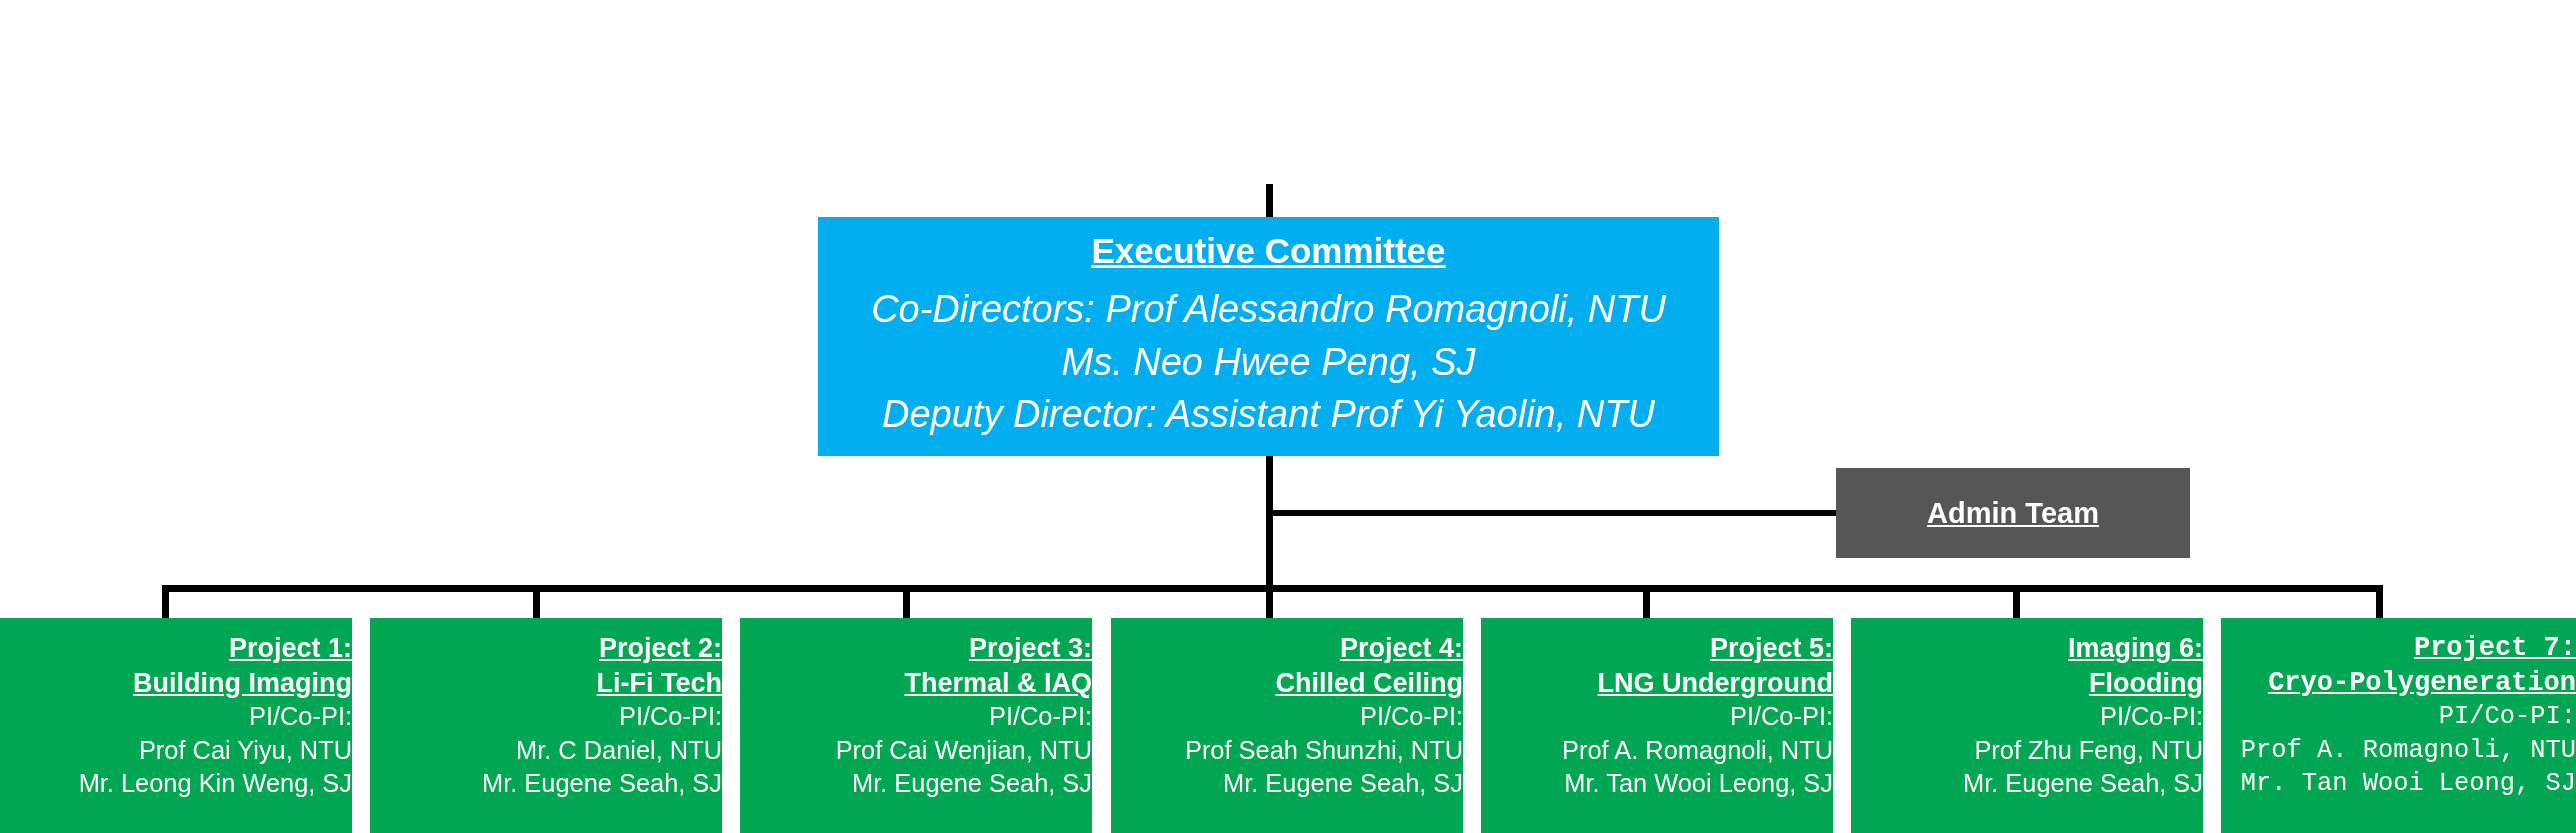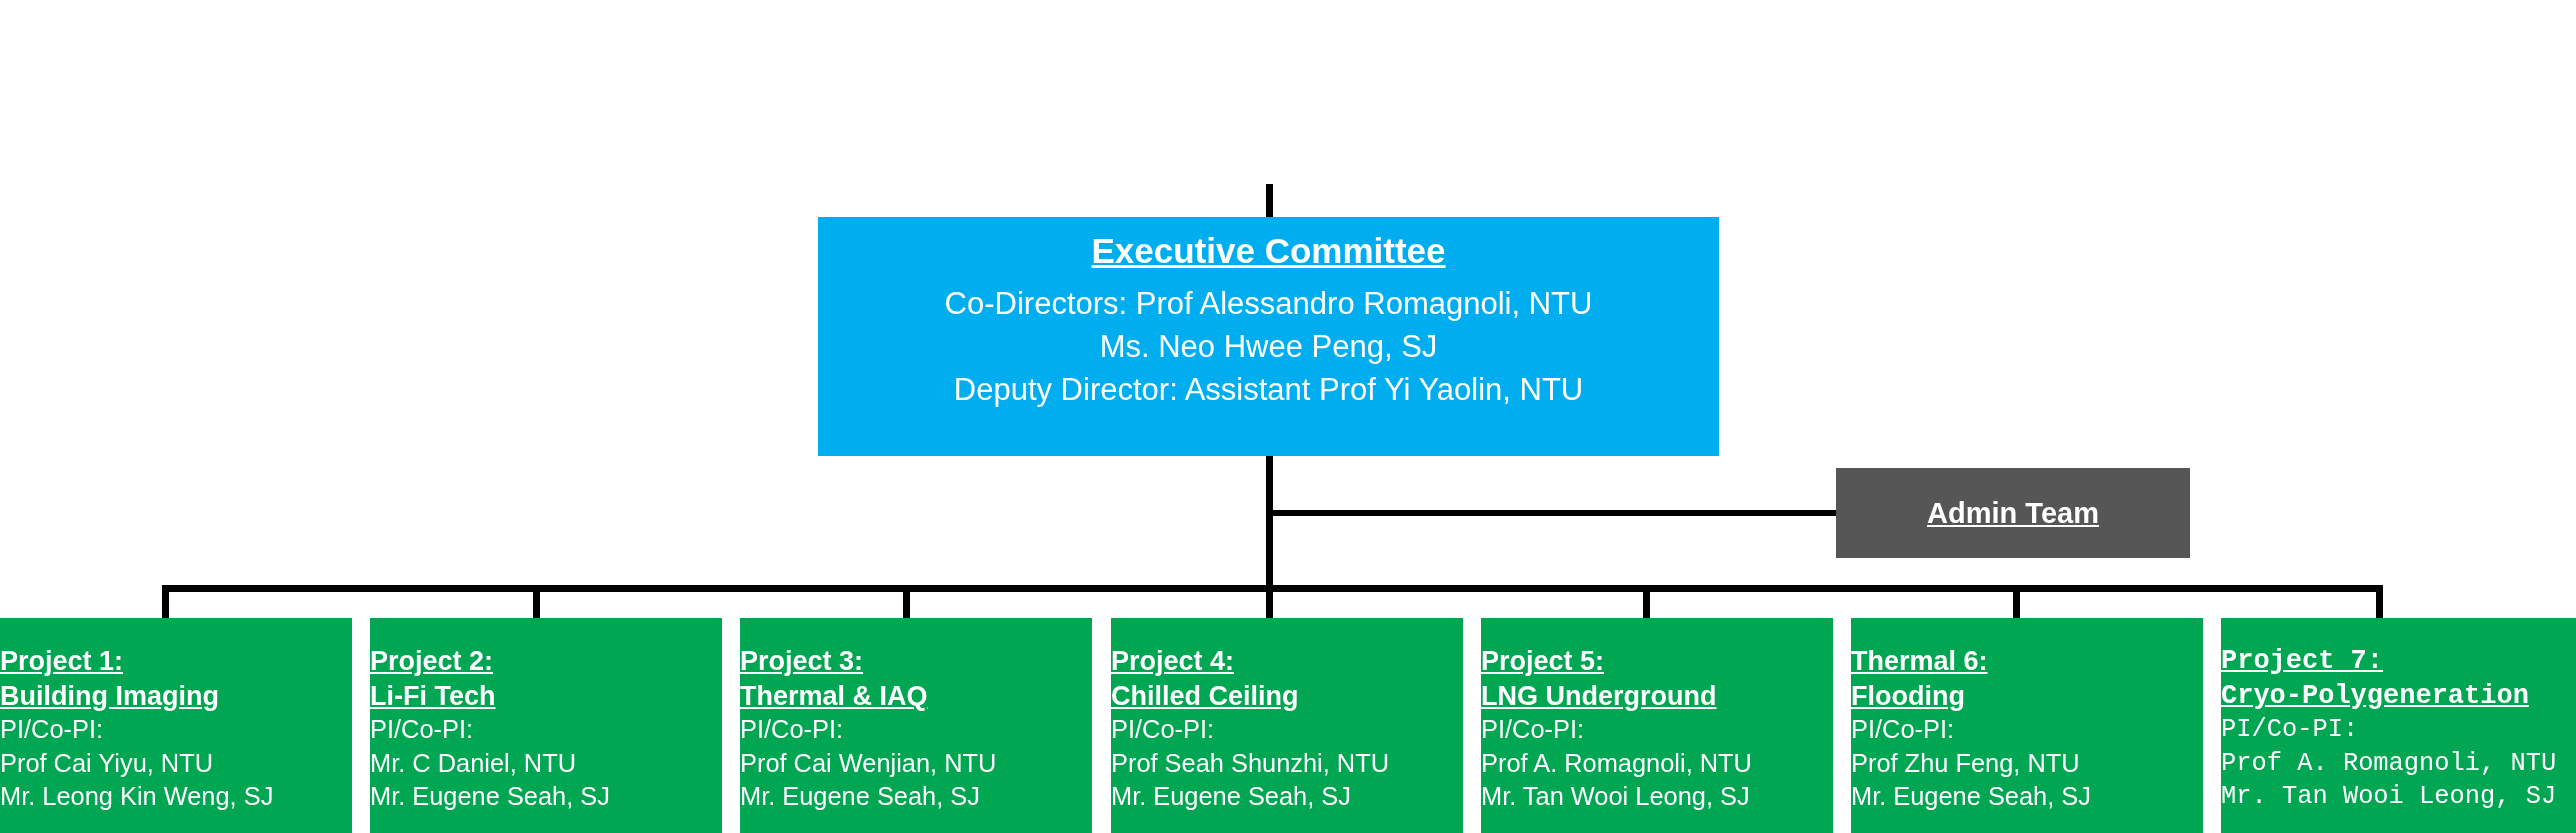--- a/index.html
+++ b/index.html
@@ -56,23 +56,24 @@
     background: #00aeef;
     justify-content: flex-start;
     padding-top: 12px;
   }
   #executive-committee .title {
     font-size: 35px;
     line-height: 1.25;
     margin-bottom: 10.7px;
   }
   #executive-committee .subline {
-    font-size: 31px;
+    font-size: 38px;
     line-height: 1.38;
     font-weight: normal;
+    font-style: italic;
   }
   
   #admin-team {
     left: 1836px;
     top: 468px;
     width: 354px;
     height: 90px;
     background: #565656;
     justify-content: center;
   }
@@ -81,22 +82,22 @@
   }
   
   .project {
     position: absolute;
     top: 618px;
     width: 352px;
     height: 215px;
     background: #00a651;
     box-sizing: border-box;
     color: #ffffff;
-    text-align: left;
-    padding-top: 26px;
+    text-align: right;
+    padding-top: 13px;
     overflow: hidden;
   }
   .project .p-title {
     font-weight: bold;
     text-decoration: underline;
     font-size: 27px;
     line-height: 1.28;
     white-space: nowrap;
   }
   .project .p-line {
@@ -177,21 +178,21 @@
 
   <div class="project" style="left:1481px;">
     <div class="p-title">Project 5:</div>
     <div class="p-title">LNG Underground</div>
     <div class="p-line">PI/Co-PI:</div>
     <div class="p-line">Prof A. Romagnoli, NTU</div>
     <div class="p-line">Mr. Tan Wooi Leong, SJ</div>
   </div>
 
   <div class="project" style="left:1851px;">
-    <div class="p-title">Thermal 6:</div>
+    <div class="p-title">Imaging 6:</div>
     <div class="p-title">Flooding</div>
     <div class="p-line">PI/Co-PI:</div>
     <div class="p-line">Prof Zhu Feng, NTU</div>
     <div class="p-line">Mr. Eugene Seah, SJ</div>
   </div>
 
   <div class="project" style="left:2221px; width:355px;font-family:Liberation Mono, monospace;">
     <div class="p-title">Project 7:</div>
     <div class="p-title">Cryo-Polygeneration</div>
     <div class="p-line">PI/Co-PI:</div>

